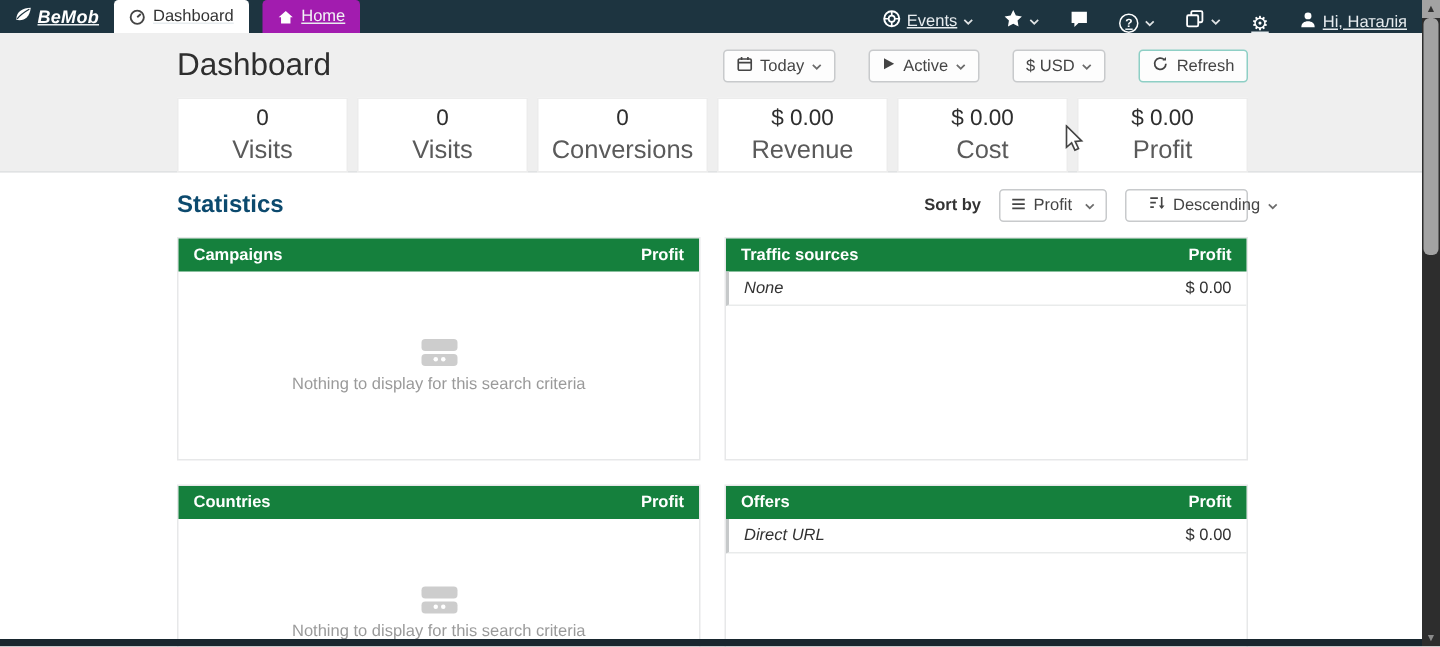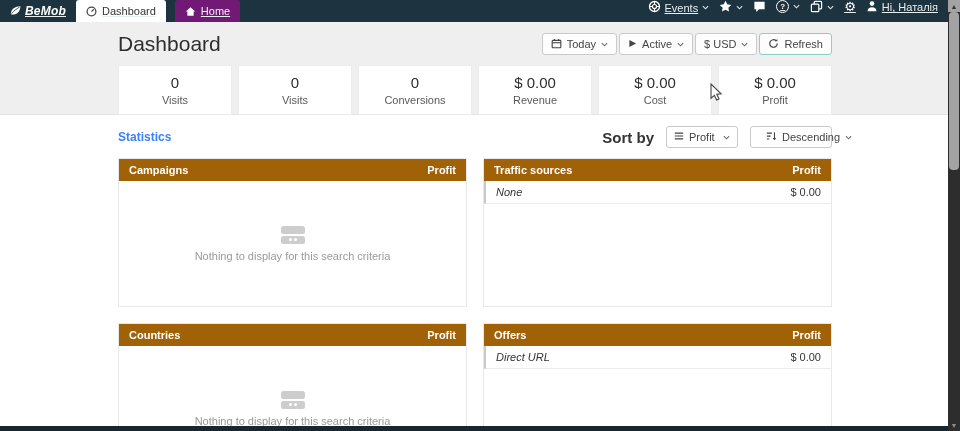--- a/index.html
+++ b/index.html
@@ -14,77 +14,77 @@
   
   .topbar {
     height:22px; background:#1d3440; display:flex; align-items:stretch;
     color:#e8edf0; font-size:11px; position:relative; z-index:5;text-decoration:underline;
   }
   .logo { display:flex; align-items:center; gap:3px; padding:0 10px 0 9px; }
   .logo-text { font-weight:bold; font-style:italic; font-size:12px; color:#fff; letter-spacing:.2px; }
   .tabs { display:flex; align-items:stretch; }
   .tab {
     display:flex; align-items:center; gap:5px; padding:0 10px;
-    background:#701a75; color:#f2f5f6; margin-right:9px;
+    background:#a21caf; color:#f2f5f6; margin-right:9px;
     border-radius:3px 3px 0 0; cursor:default;
   }
   .tab.active { background:#fff; color:#333; }
   .tab .t-ic { display:flex; align-items:center; }
-  .topbar-right { margin-left:auto; display:flex; align-items:flex-start; gap:10px; padding-right:22px; }
+  .topbar-right { margin-left:auto; display:flex; align-items:flex-end; gap:20px; padding-right:22px; }
   .tb-item { display:flex; align-items:center; gap:4px; }
   .chev { display:flex; align-items:center; opacity:.85; }
   .glyph-gear { font-size:13px; line-height:1; color:#fff; }
   .help-ic {
     width:13px; height:13px; border:1.4px solid #fff; border-radius:50%;
     display:flex; align-items:center; justify-content:center;
     font-size:8px; font-weight:bold; color:#fff;
   }
 
   
   .hero { background:#efefef; height:93px; border-bottom:1px solid #e0e2e3; }
   .container { width:714px; margin-left:118px; }
   .hero-top { display:flex; align-items:center; justify-content:space-between; padding-top:7px; height:37px; }
   h1.page-title { font-size:21px; font-weight:500; color:#2e2e2e; }
-  .controls { display:flex; gap:2px; }
+  .controls { display:flex; gap:22px; }
   .btn {
     height:22px; display:flex; align-items:center; gap:5px; padding:0 8px;
     background:#fdfdfd; border:1px solid #c8cacc; border-radius:3px;
     font-size:11px; color:#444; cursor:default; white-space:nowrap;
   }
   .btn svg { flex:none; }
   .btn.refresh { border-color:#8ecfc5; }
   .cards { display:flex; gap:6px; margin-top:6px; }
   .card {
     flex:1; background:#fff; border:1px solid #ececec; height:50px;
     display:flex; flex-direction:column; align-items:center; justify-content:center; gap:3px;
   }
   .card-value { font-size:15px; color:#2e2e2e; }
-  .card-label { font-size:11px; color:#5a5a5a; }
+  .card-label { font-size:17px; color:#5a5a5a; }
 
   
   .stats { background:#fff; }
   .stats-head { display:flex; align-items:center; justify-content:space-between; margin-top:11px; height:22px; }
-  .stats-title { font-size:12px; font-weight:bold; color:#3b82f6; }
+  .stats-title { font-size:16px; font-weight:bold; color:#0c4a6e; }
   .sort { display:flex; align-items:center; gap:12px; }
-  .sort-label { font-size:15px; font-weight:bold; color:#333; }
+  .sort-label { font-size:11px; font-weight:bold; color:#333; }
   .dd {
     height:22px; display:flex; align-items:center; gap:5px; padding:0 7px;
     background:#fff; border:1px solid #c8cacc; border-radius:3px;
     font-size:11px; color:#444; cursor:default;
   }
   .dd .dd-label { flex:1; }
   .dd1 { width:72px; } .dd2 { width:82px;padding-left:15px; }
 
   .panels {
     margin-top:10px; display:grid; grid-template-columns:1fr 1fr;
     grid-auto-rows:149px; gap:16px;
   }
   .panel { display:flex; flex-direction:column; border:1px solid #e7e8e9; background:#fff; }
   .panel-header {
-    height:22px; flex:none; background:#a16207; color:#fff;
+    height:22px; flex:none; background:#15803d; color:#fff;
     display:flex; align-items:center; justify-content:space-between;
     padding:0 10px; font-size:11px; font-weight:bold;
   }
   .panel-body { flex:1; position:relative; }
   .empty-state {
     position:absolute; inset:0; display:flex; flex-direction:column;
     align-items:center; justify-content:center; gap:6px;
   }
   .empty-ic { width:24px; }
   .empty-ic .r { height:8px; border-radius:2.5px; background:#cdcdcd; }

